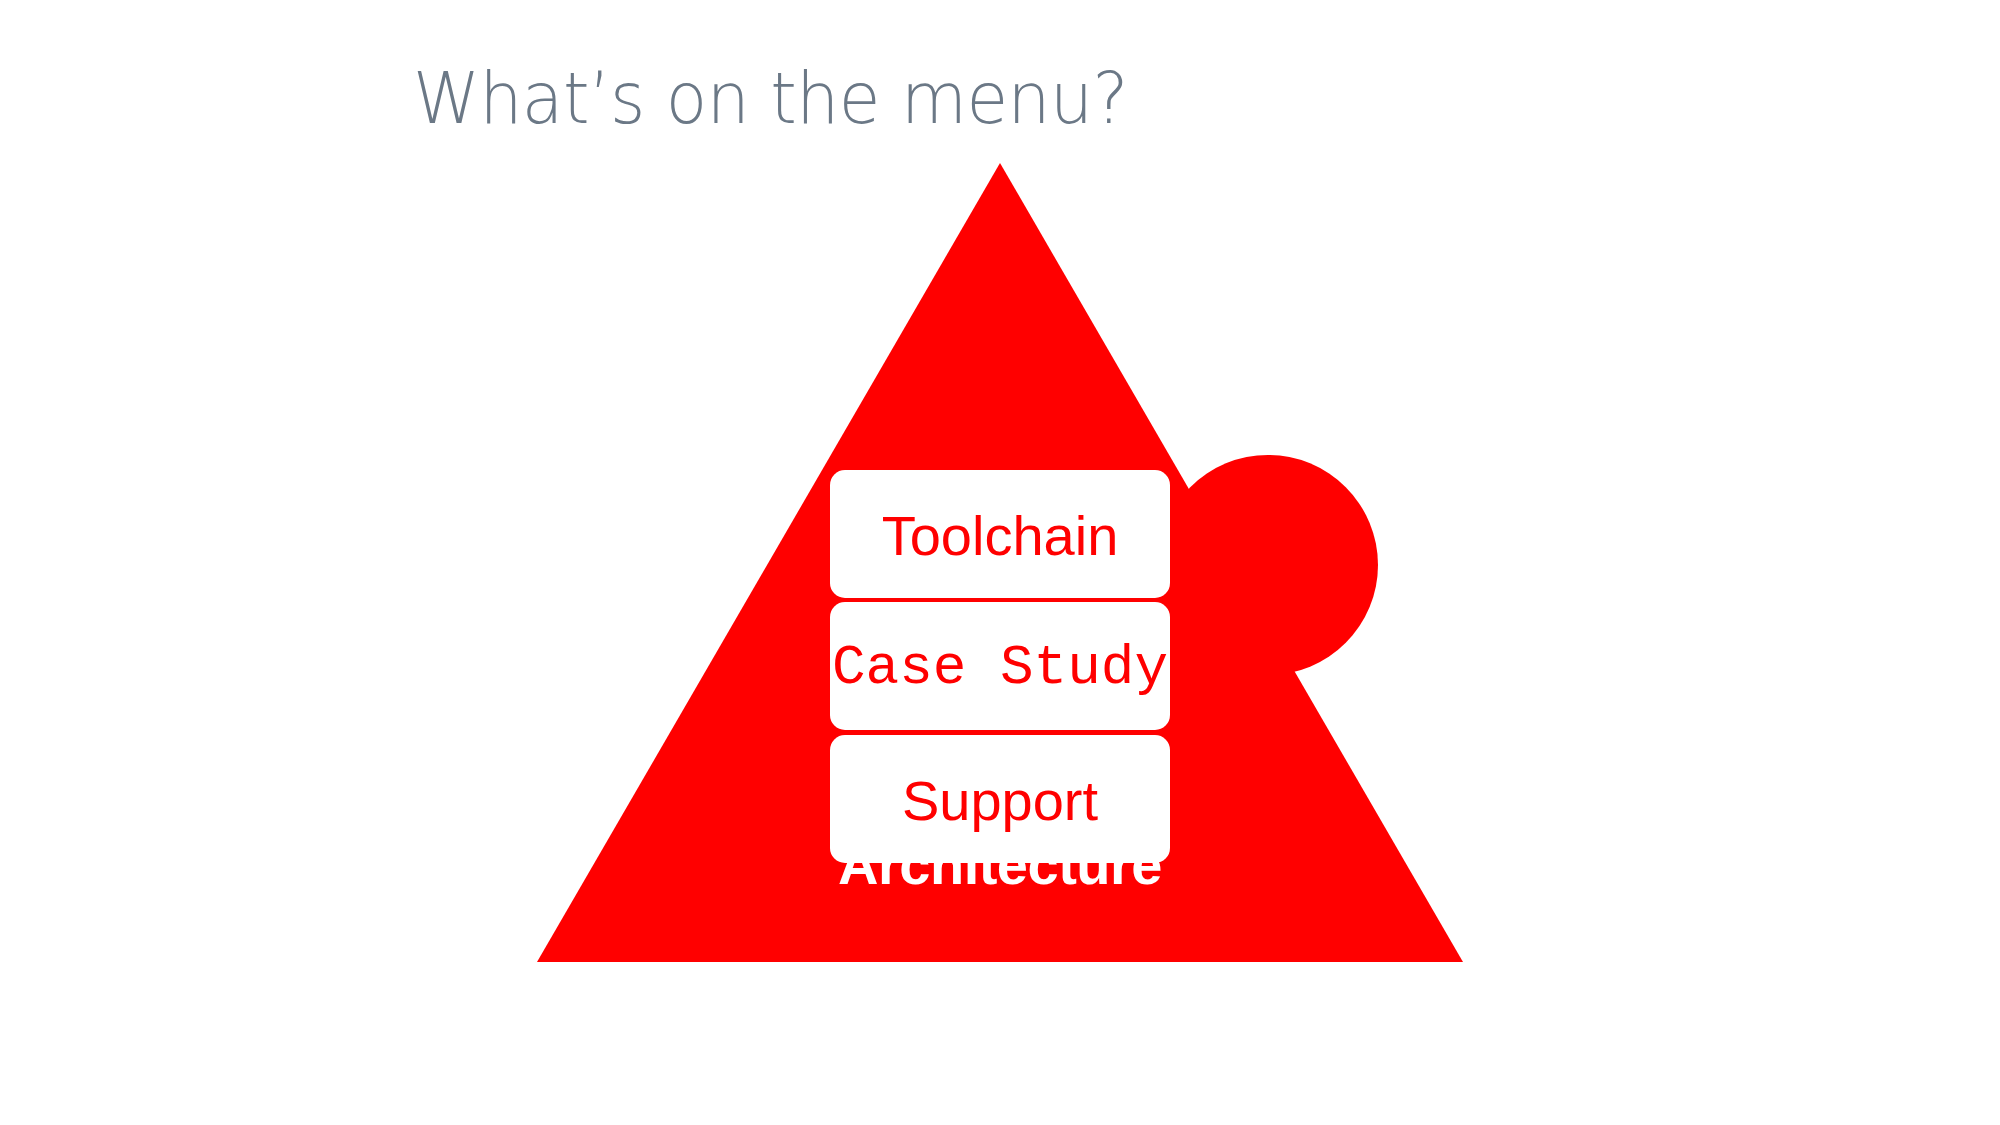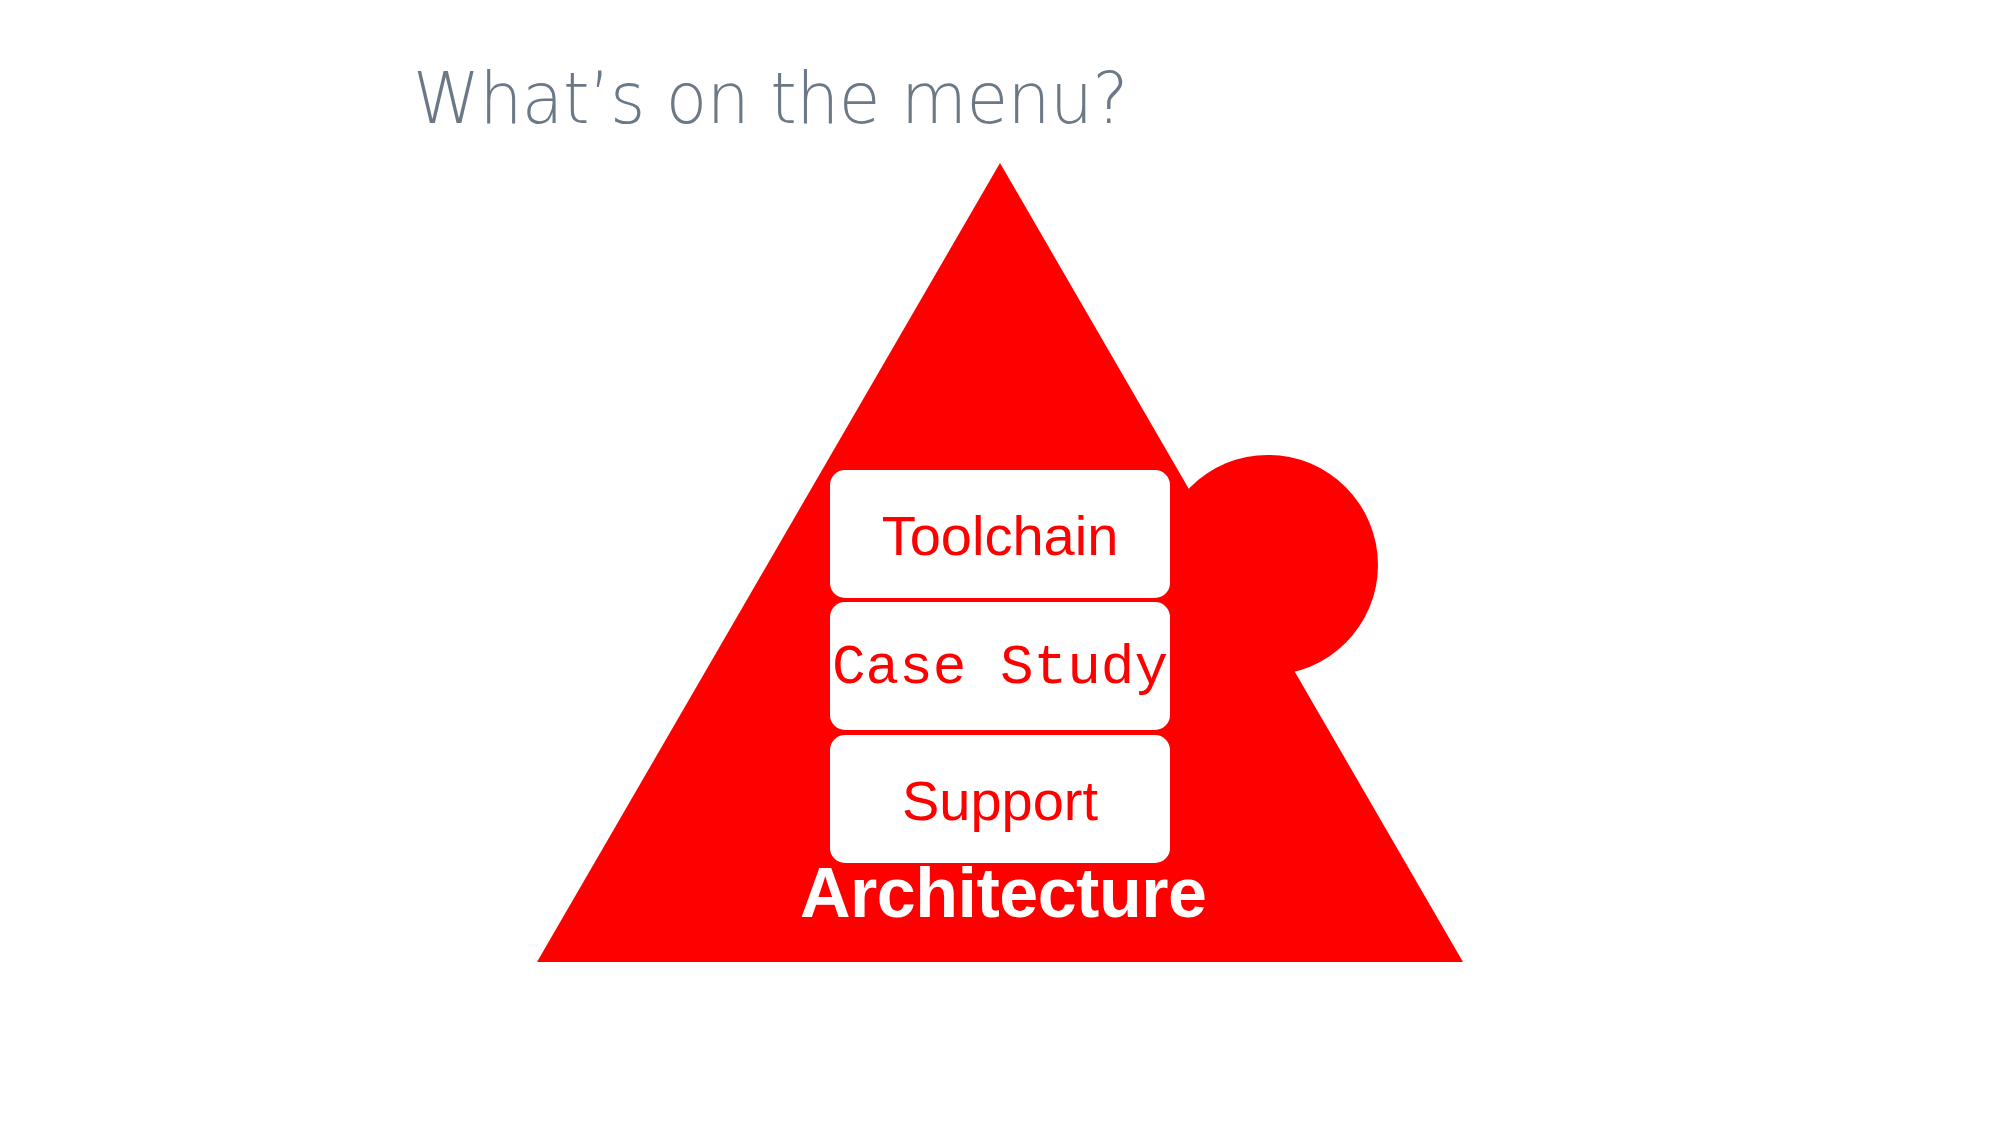--- a/index.html
+++ b/index.html
@@ -53,25 +53,25 @@
       font-weight: 400;
       font-size: 56px;
       line-height: 1;
       white-space: nowrap;
       padding-top: 4px;
     }
     .base-label {
       position: absolute;
       left: 800px;
       width: 400px;
-      top: 858px;
+      top: 830px;
       text-align: center;
       font-family: "Liberation Sans", sans-serif;
       font-weight: 700;
-      font-size: 70px;
+      font-size: 56px;
       line-height: 70px;
       color: #ffffff;
       white-space: nowrap;
       letter-spacing: -0.5px;
     }
   </style>
 </head>
 <body>
 
 <h1 class="slide-title">What’s on the menu?</h1>

